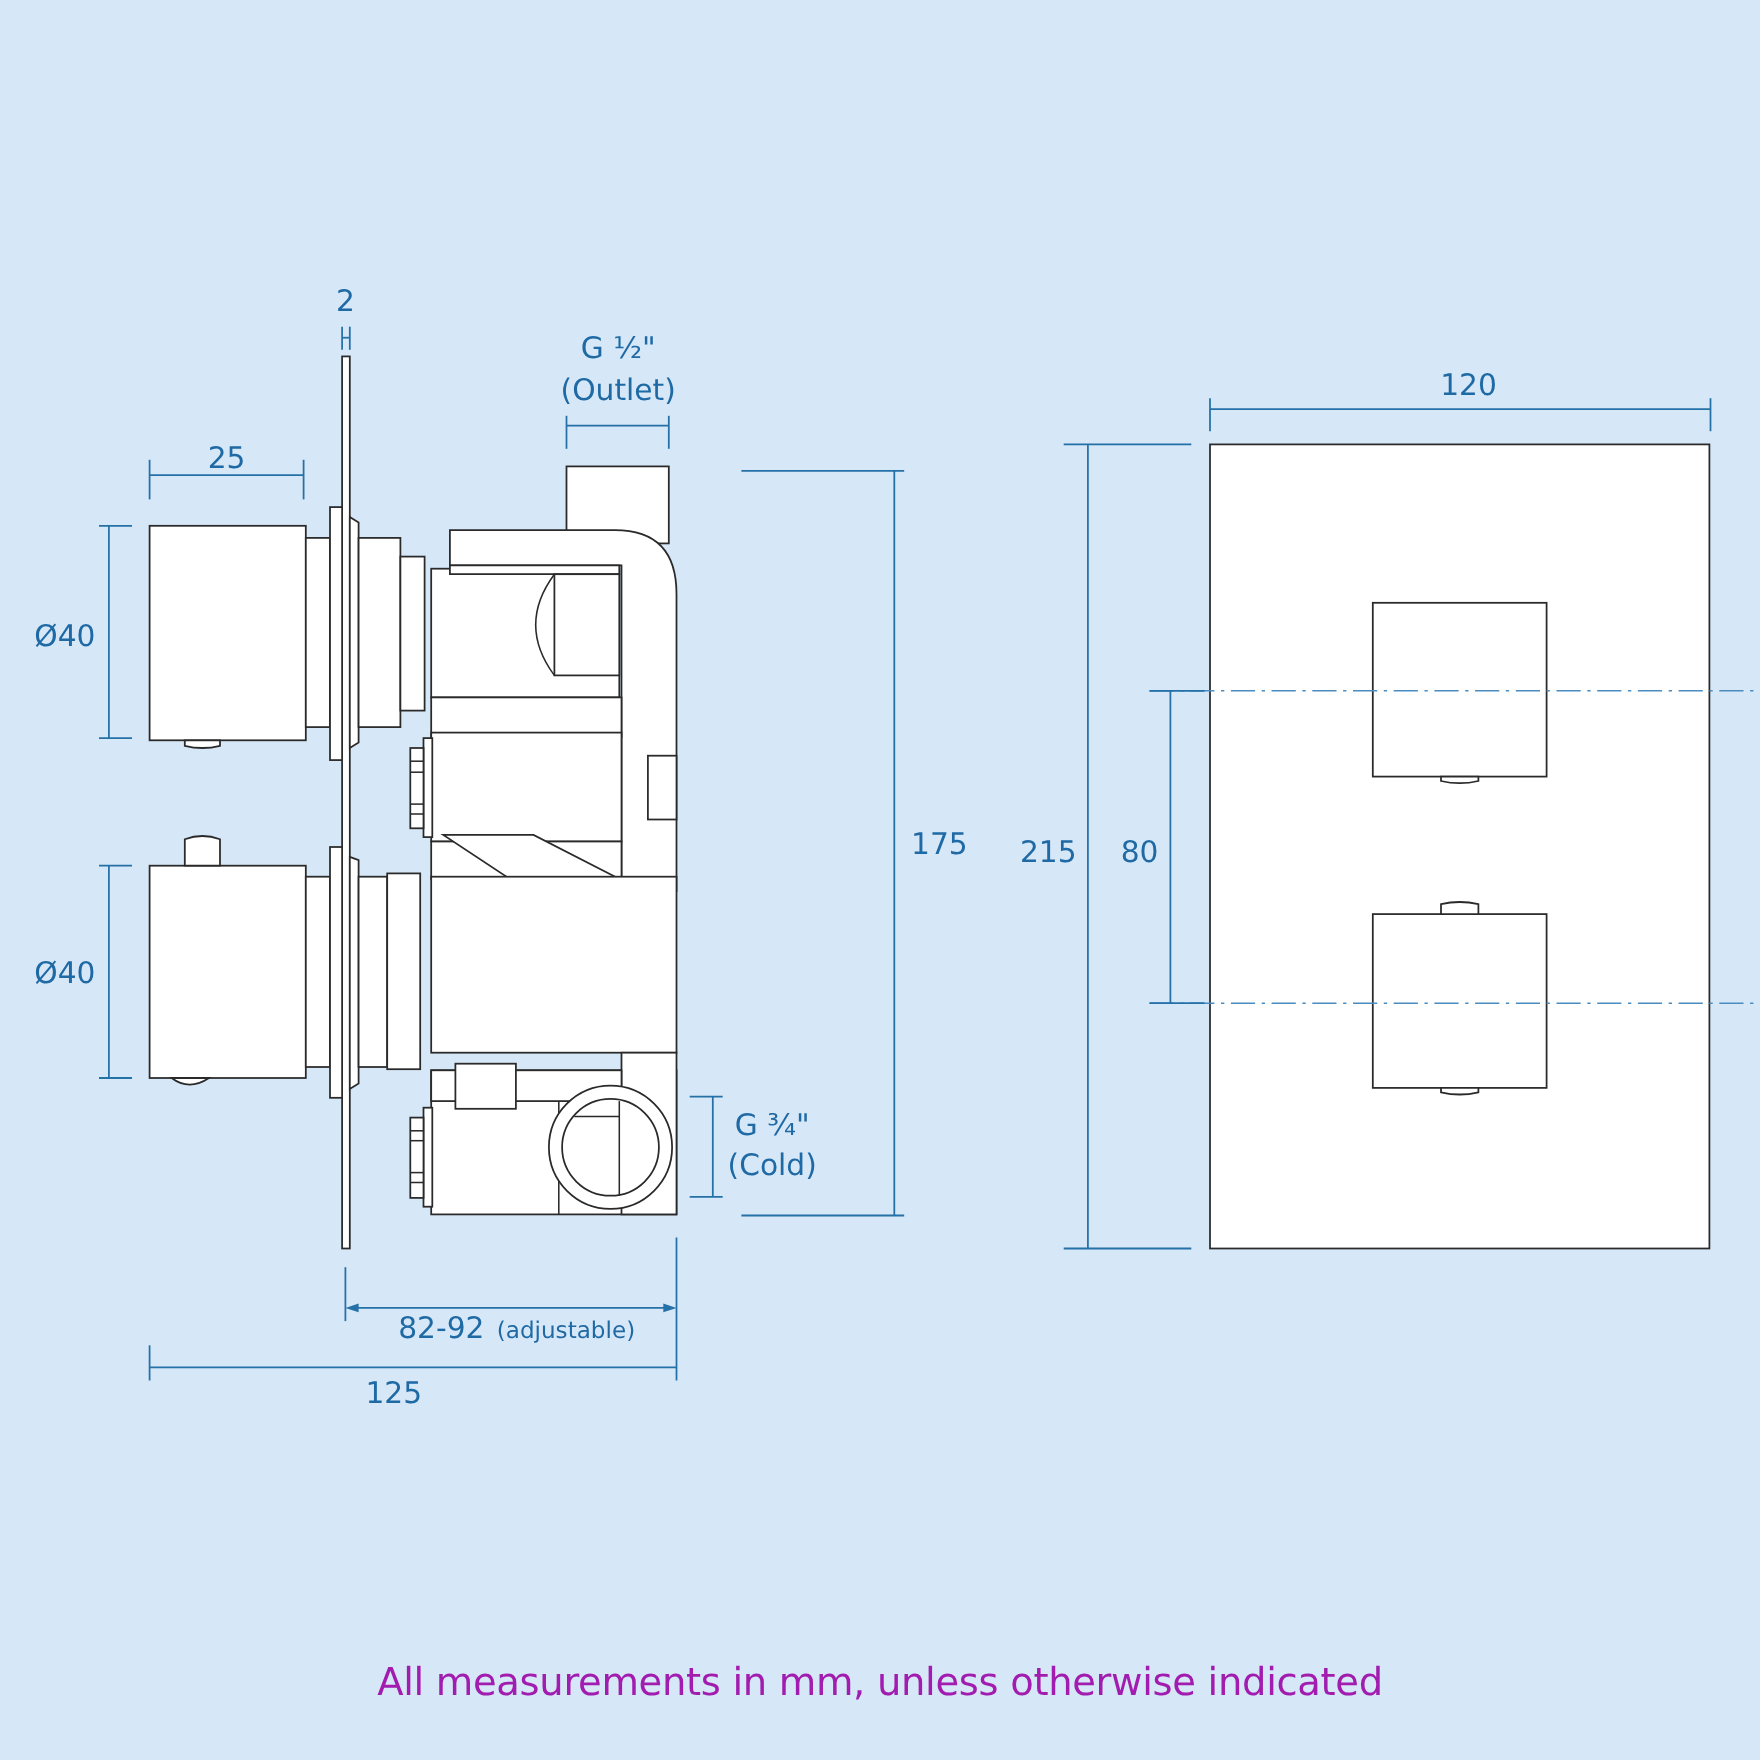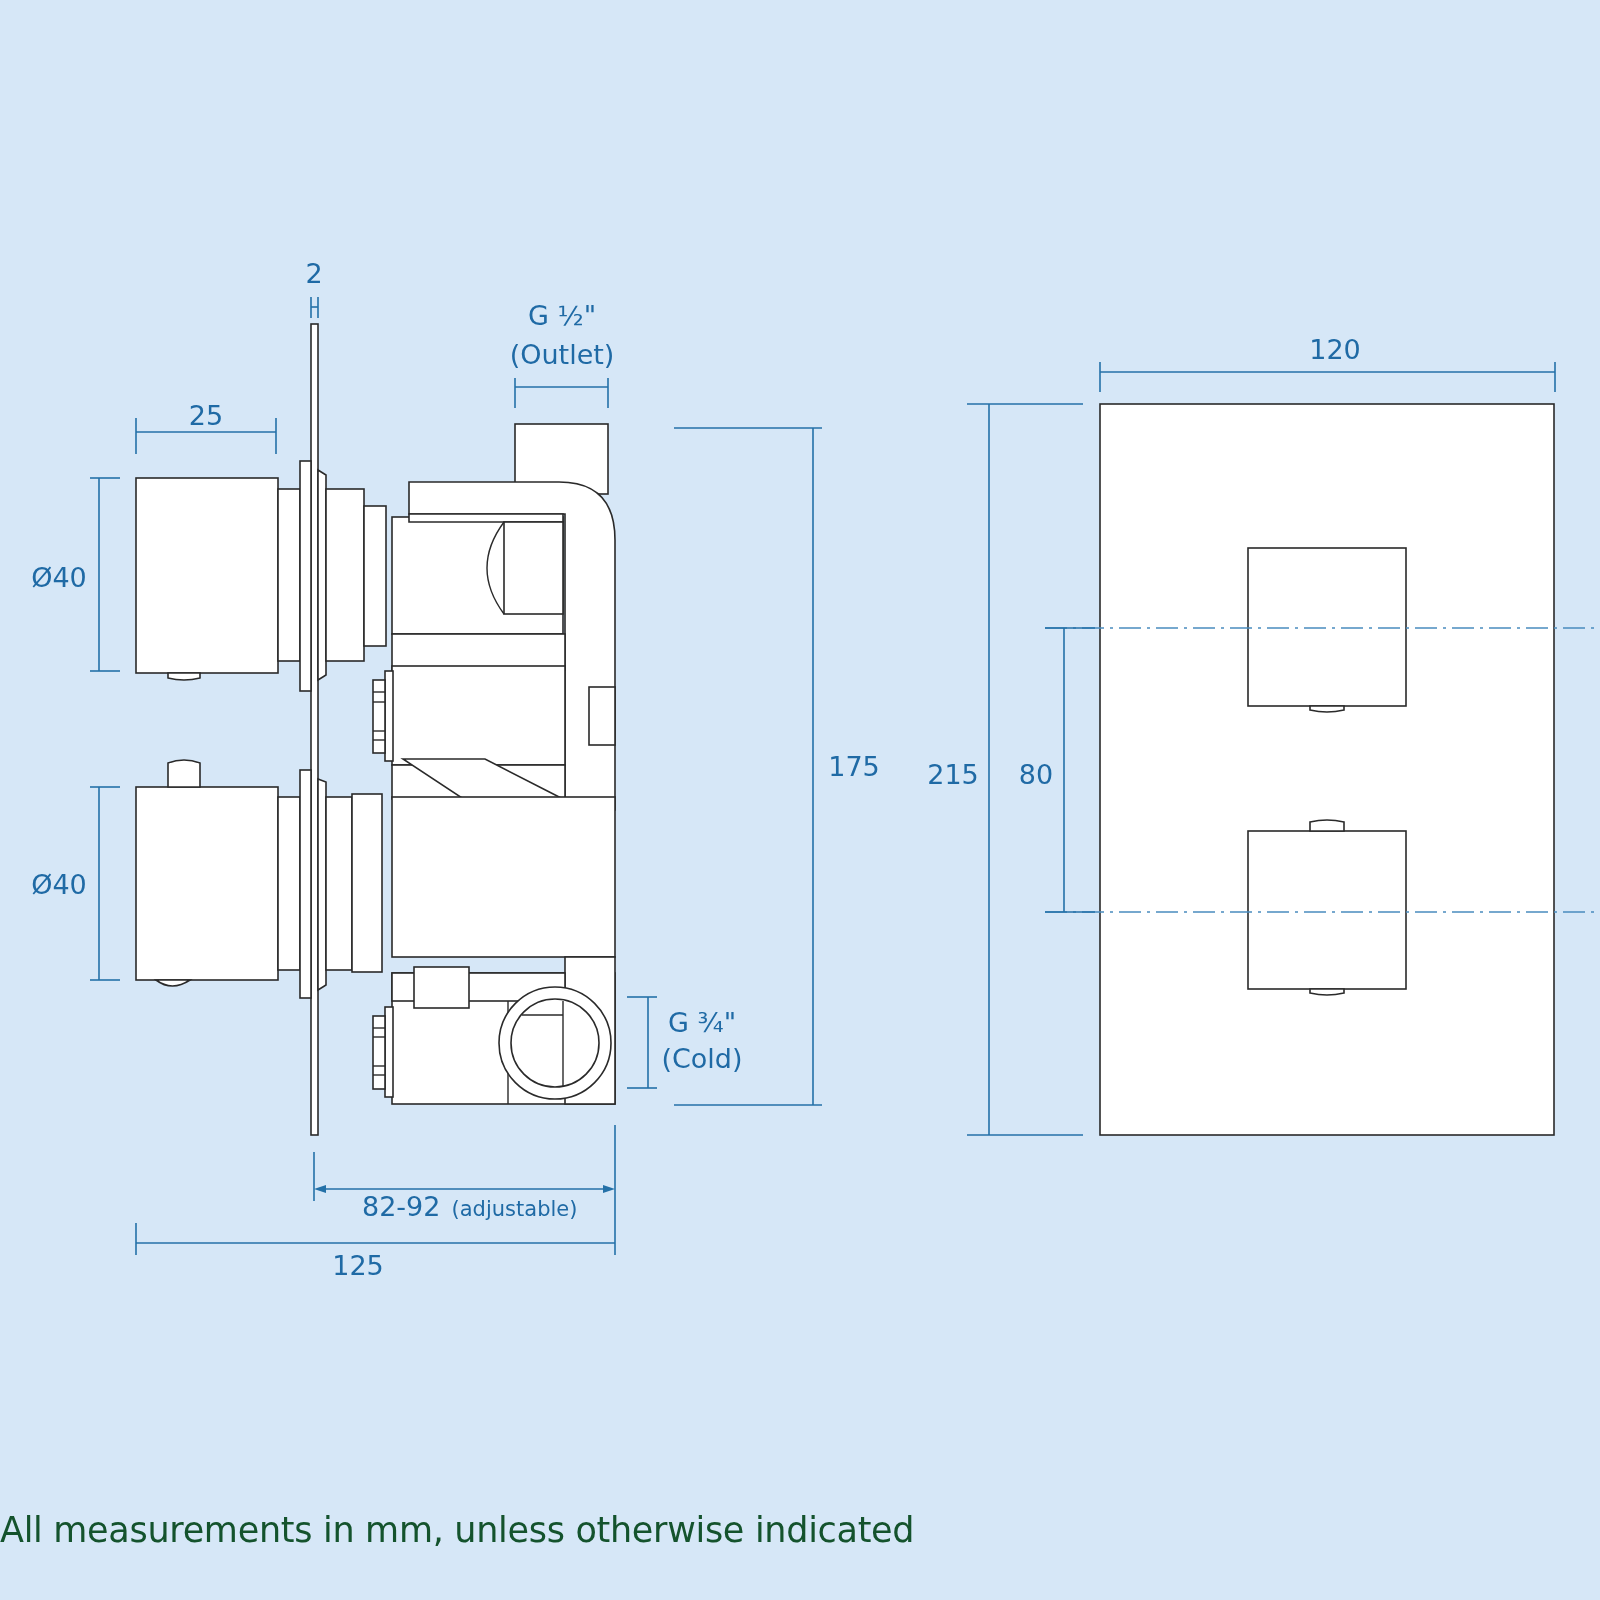--- a/index.html
+++ b/index.html
@@ -5,22 +5,22 @@
   html, body { margin: 0; padding: 0; }
   body { width: 1600px; height: 1600px; background: #d6e7f7; position: relative; overflow: hidden;
          font-family: "DejaVu Sans", "Liberation Sans", sans-serif; }
   svg { position: absolute; left: 0; top: 0; }
   .part { fill: #ffffff; stroke: #2a2a2a; stroke-width: 1.6; }
   .thin { fill: none; stroke: #2a2a2a; stroke-width: 1.4; }
   .dim  { fill: none; stroke: #2471a8; stroke-width: 1.6; }
   .center { fill: none; stroke: #4a8cbf; stroke-width: 1.4; stroke-dasharray: 22 6 3 6; }
   .lbl { fill: #1f6aa5; font-family: "DejaVu Sans", sans-serif; font-size: 27px; }
   .lbl-sm { fill: #1f6aa5; font-family: "DejaVu Sans", sans-serif; font-size: 21px; }
-  .footer { position: absolute; left: 0; width: 1600px; top: 1510px; text-align: left;
-            color: #14532d; font-family: "DejaVu Sans", sans-serif; font-size: 35px; letter-spacing: -0.3px; }
+  .footer { position: absolute; left: 0; width: 1600px; top: 1510px; text-align: center;
+            color: #a21caf; font-family: "DejaVu Sans", sans-serif; font-size: 35px; letter-spacing: -0.3px; }
 </style>
 </head>
 <body>
 
 <svg width="1600" height="1600" viewBox="0 0 1600 1600">
 
   <g>
 
     <rect class="part" x="311" y="324" width="7" height="811"></rect>
 

